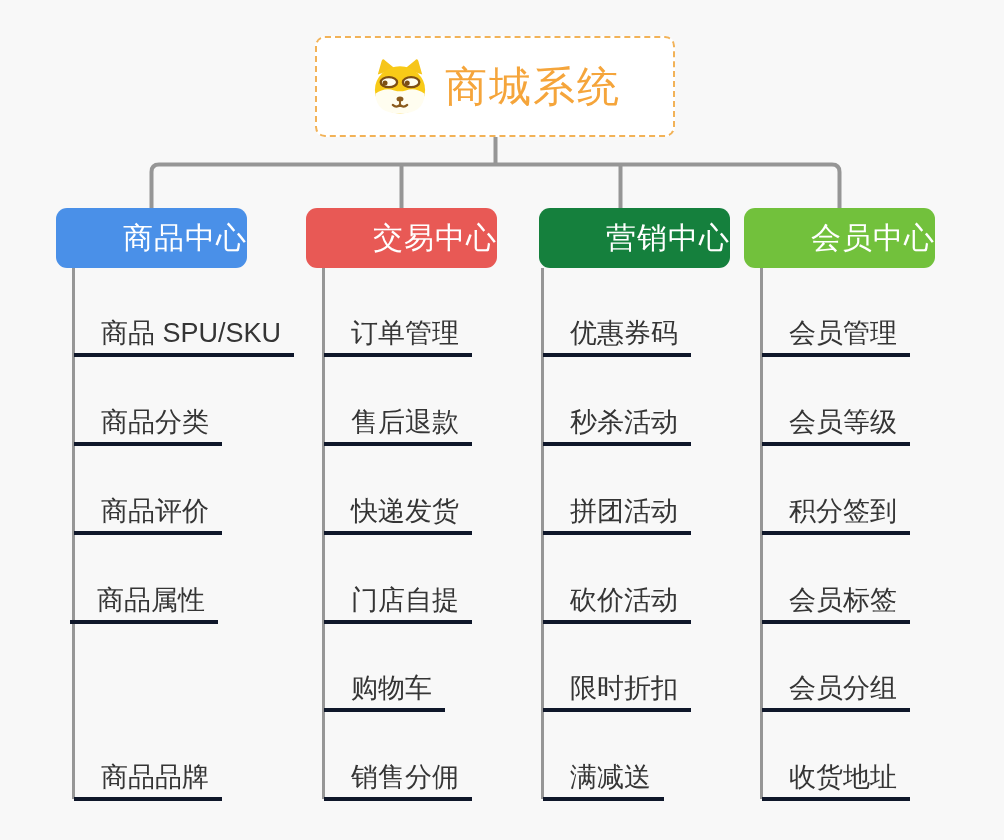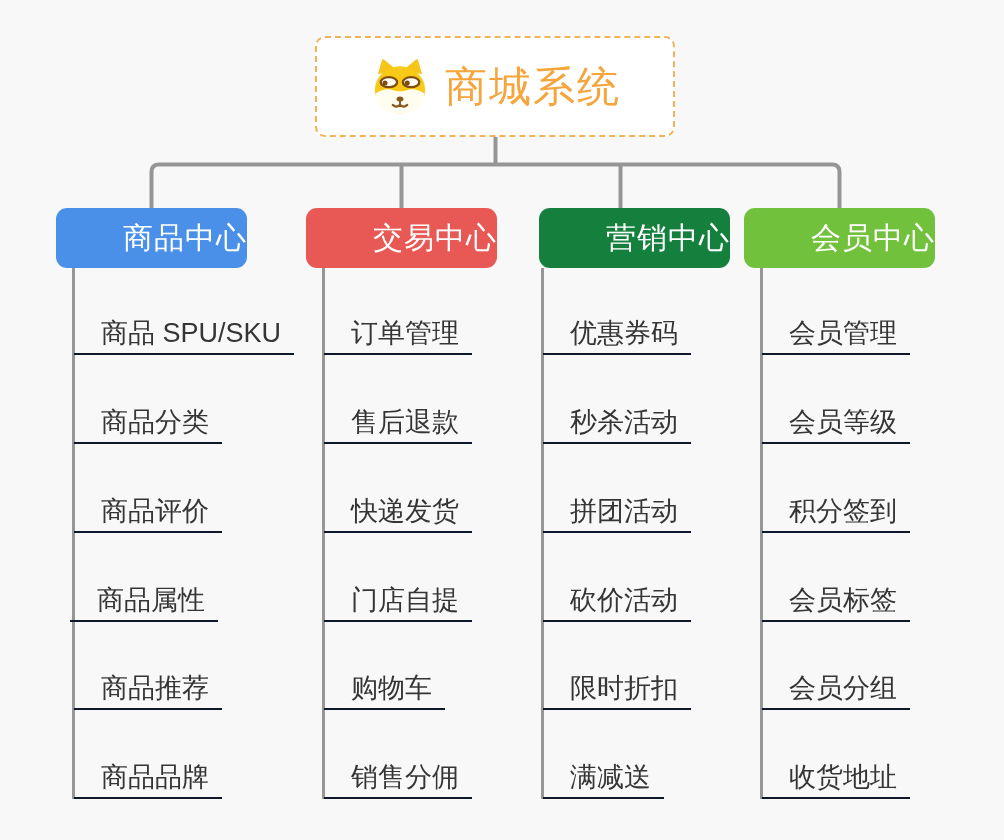--- a/index.html
+++ b/index.html
@@ -16,21 +16,21 @@
   }
   .root-title{font-size:42px;letter-spacing:2px;color:#f5a53b;}
   .branch-box{
     position:absolute;top:208px;width:191px;height:60px;border-radius:11px;
     color:#ffffff;font-size:30px;line-height:60px;text-align:right;
     letter-spacing:1px;
   }
   .spine{position:absolute;top:268px;width:3px;height:531px;background:#969696;}
   .item{
     position:absolute;font-size:27px;line-height:40px;color:#353535;
-    padding:0 13px 0 27px;border-bottom:2px solid #0f172a;white-space:nowrap;
+    padding:0 13px 0 27px;border-bottom:4px solid #0f172a;white-space:nowrap;
   }
 </style>
 </head>
 <body>
 
 <div class="canvas">
 
   <svg class="connector-layer" width="1004" height="840">
     <g stroke="#969696" stroke-width="4" fill="none">
       <path d="M495.5 137 L495.5 166"></path>
@@ -64,21 +64,20 @@
 
   <div class="spine" style="left:72px"></div>
   <div class="spine" style="left:322px"></div>
   <div class="spine" style="left:541px"></div>
   <div class="spine" style="left:760px"></div>
 
   <div class="item" style="left:74px;top:313px">商品 SPU/SKU</div>
   <div class="item" style="left:74px;top:402px">商品分类</div>
   <div class="item" style="left:74px;top:491px">商品评价</div>
   <div class="item" style="left:70px;top:580px">商品属性</div>
-  <div class="item" style="left:74px;top:668px">商品推荐</div>
   <div class="item" style="left:74px;top:757px">商品品牌</div>
 
   <div class="item" style="left:324px;top:313px">订单管理</div>
   <div class="item" style="left:324px;top:402px">售后退款</div>
   <div class="item" style="left:324px;top:491px">快递发货</div>
   <div class="item" style="left:324px;top:580px">门店自提</div>
   <div class="item" style="left:324px;top:668px">购物车</div>
   <div class="item" style="left:324px;top:757px">销售分佣</div>
 
   <div class="item" style="left:543px;top:313px">优惠券码</div>

